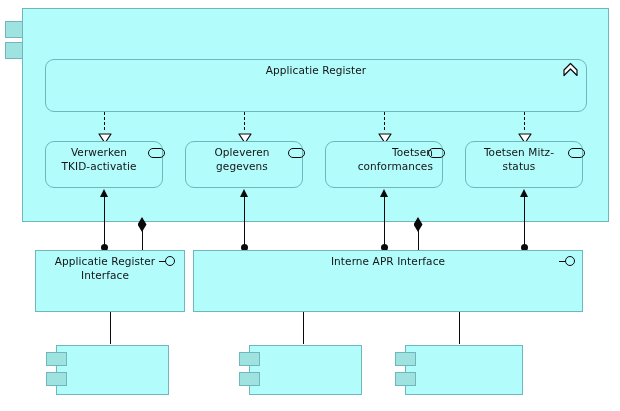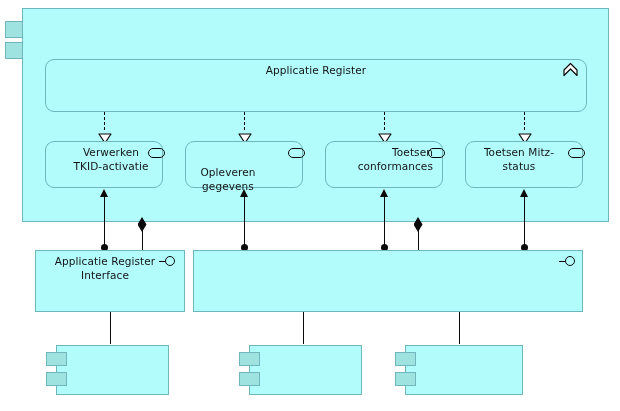--- a/index.html
+++ b/index.html
@@ -153,26 +153,26 @@
   </div>
 
   <div class="dashline" style="left:524px;top:112px;height:18px;"></div>
   <div class="hollowtri-outline" style="left:518px;top:129px;">
     <svg width="14" height="11" viewBox="0 0 14 11">
         <polygon points="1,1 13,1 7,10" fill="#ffffff" stroke="#0a0a0a" stroke-width="1.2" stroke-linejoin="round"></polygon>
       </svg>
   </div>
 
   <div class="box node node-rounded" style="left:45px;top:141px;width:118px;height:47px;"></div>
-  <div class="lbl" style="left:45px;top:145px;width:108px;margin-left:12px;">Verwerken
+  <div class="lbl" style="left:45px;top:145px;width:108px;">Verwerken
 TKID-activatie</div>
   <div class="svcicon" style="left:148px;top:148px;"></div>
 
   <div class="box node node-rounded" style="left:185px;top:141px;width:118px;height:47px;"></div>
-  <div class="lbl" style="left:174px;top:145px;width:108px;margin-top:20px;">Opleveren
+  <div class="lbl" style="left:188px;top:145px;width:108px;">Opleveren
 gegevens</div>
   <div class="svcicon" style="left:288px;top:148px;"></div>
 
   <div class="box node node-rounded" style="left:325px;top:141px;width:118px;height:47px;"></div>
   <div class="lbl" style="left:325px;top:145px;width:108px;text-align:right;">Toetsen
 conformances</div>
   <div class="svcicon" style="left:428px;top:148px;"></div>
 
   <div class="box node node-rounded" style="left:465px;top:141px;width:118px;height:47px;"></div>
   <div class="lbl" style="left:465px;top:145px;width:108px;">Toetsen Mitz-
@@ -203,20 +203,21 @@
 
   <div class="box node" style="left:35px;top:250px;width:150px;height:62px;"></div>
   <div class="lbl" style="left:35px;top:254px;width:140px;">Applicatie Register
 Interface</div>
   <div class="lollipop" style="left:159px;top:256px;width:16px;">
     <div class="lolli-stem"></div>
       <div class="lolli-circle"></div>
   </div>
 
   <div class="box node" style="left:193px;top:250px;width:390px;height:62px;"></div>
+  <div class="lbl" style="left:193px;top:254px;width:390px;">Interne APR Interface</div>
   <div class="lollipop" style="left:559px;top:256px;width:16px;">
     <div class="lolli-stem"></div>
       <div class="lolli-circle"></div>
   </div>
 
   <div class="vline" style="left:110px;top:312px;height:32px;"></div>
   <div class="arrowhead-down" style="left:105px;top:340px;">
     <svg width="11" height="10" viewBox="0 0 11 10">
         <polyline points="1,1 5.5,9 10,1" fill="none" stroke="#0a0a0a" stroke-width="1.3"></polyline>
       </svg>

